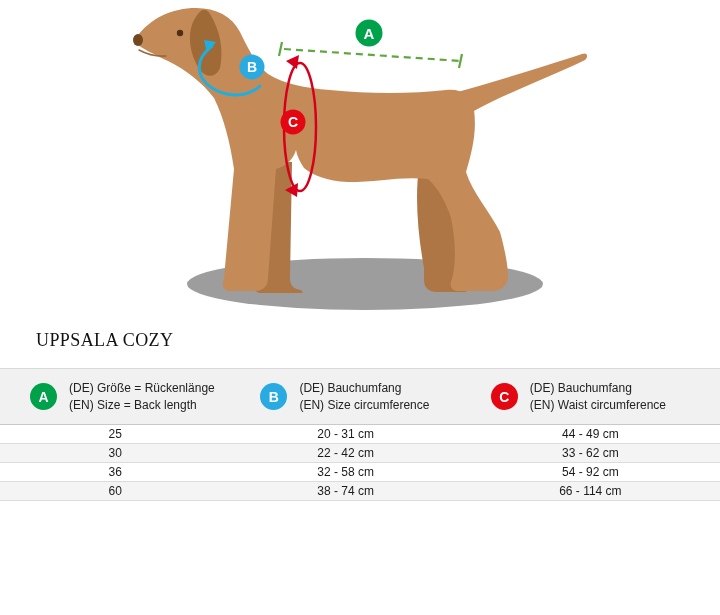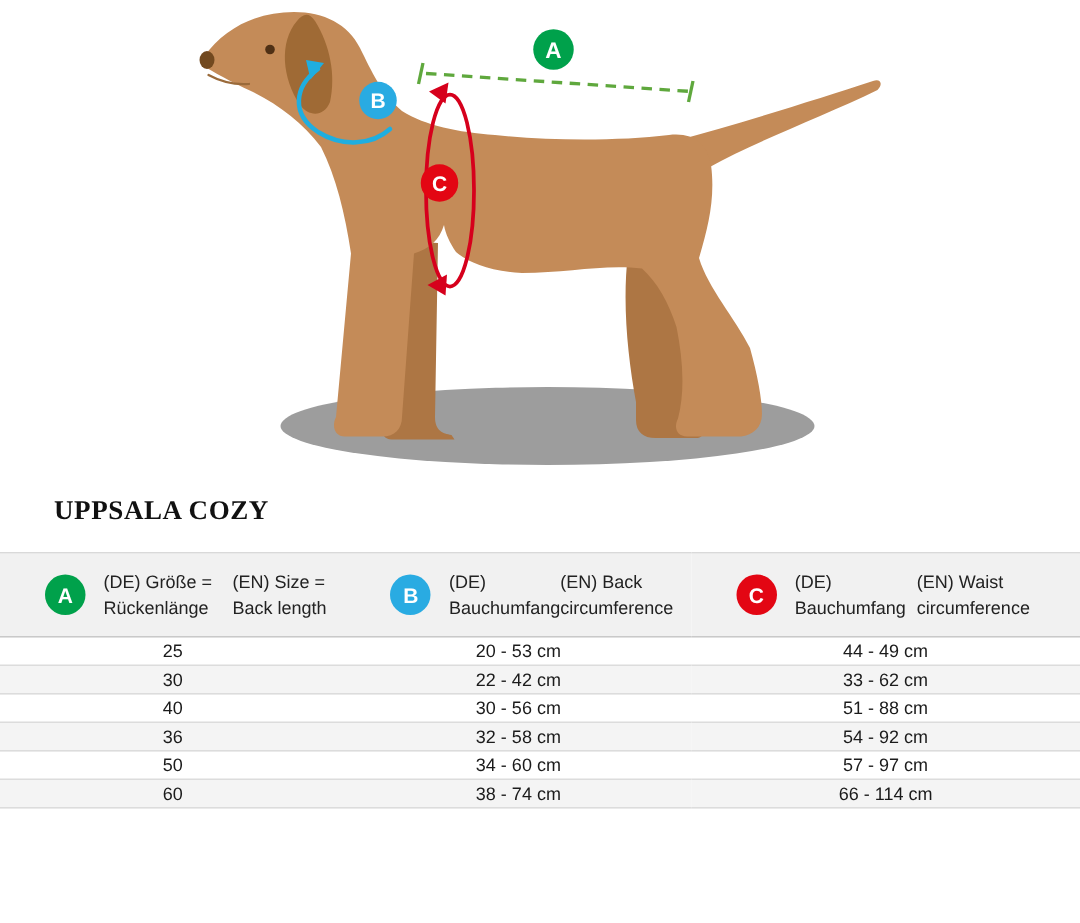--- a/index.html
+++ b/index.html
@@ -3,21 +3,21 @@
 <meta charset="utf-8">
 <style>
   html,body{margin:0;padding:0;}
   body{
     width:720px;height:615px;overflow:hidden;background:#ffffff;
     font-family:"Liberation Sans", sans-serif;color:#1b1b1b;
   }
   .diagram-wrap{width:720px;height:320px;position:relative;}
   .product-title{
     font-family:"Liberation Serif", serif;
-    font-weight:bold;font-size:18px;letter-spacing:0.4px;color:#111;
+    font-weight:normal;font-size:18px;letter-spacing:0.4px;color:#111;
     margin:10px 0 18px 36px;height:20px;
   }
   table.size-table{
     width:100%;border-collapse:collapse;table-layout:fixed;
     font-size:12px;color:#1b1b1b;
   }
   col.c1{width:32%;} col.c2{width:32%;} col.c3{width:36%;}
   thead th{
     background:#f1f1f1;
     border-top:1px solid #d9d9d9;border-bottom:1px solid #c9c9c9;
@@ -26,21 +26,21 @@
   }
   .hcell{display:flex;align-items:center;gap:12px;}
   .badge{
     width:27px;height:27px;border-radius:50%;flex:0 0 27px;
     display:flex;align-items:center;justify-content:center;
     color:#fff;font-weight:bold;font-size:14px;
   }
   .badge-a{background:#00A14B;}
   .badge-b{background:#29ABE2;}
   .badge-c{background:#E30613;}
-  .hlines{display:flex;line-height:1.35;font-size:12px;color:#222;}
+  .hlines{display:flex;flex-direction:column;line-height:1.35;font-size:12px;color:#222;}
   tbody td{
     text-align:center;height:19px;padding:0;box-sizing:border-box;
     border-bottom:1px solid #dcdcdc;
   }
   tbody tr:nth-child(even){background:#f4f4f4;}
 </style>
 </head>
 <body>
 
 <div class="diagram-wrap">
@@ -137,60 +137,50 @@
             <span>(DE) Größe = Rückenlänge</span>
             <span>(EN) Size = Back length</span>
           </div>
         </div>
       </th>
       <th>
         <div class="hcell">
           <span class="badge badge-b">B</span>
           <div class="hlines">
             <span>(DE) Bauchumfang</span>
-            <span>(EN) Back circumference</span>
+            <span>(EN) Size circumference</span>
           </div>
         </div>
       </th>
       <th>
         <div class="hcell">
           <span class="badge badge-c">C</span>
           <div class="hlines">
             <span>(DE) Bauchumfang</span>
             <span>(EN) Waist circumference</span>
           </div>
         </div>
       </th>
     </tr>
   </thead>
   <tbody>
     <tr>
       <td>25</td>
-      <td>20 - 53 cm</td>
+      <td>20 - 31 cm</td>
       <td>44 - 49 cm</td>
     </tr>
     <tr>
       <td>30</td>
       <td>22 - 42 cm</td>
       <td>33 - 62 cm</td>
     </tr>
     <tr>
-      <td>40</td>
-      <td>30 - 56 cm</td>
-      <td>51 - 88 cm</td>
-    </tr>
-    <tr>
       <td>36</td>
       <td>32 - 58 cm</td>
       <td>54 - 92 cm</td>
-    </tr>
-    <tr>
-      <td>50</td>
-      <td>34 - 60 cm</td>
-      <td>57 - 97 cm</td>
     </tr>
     <tr>
       <td>60</td>
       <td>38 - 74 cm</td>
       <td>66 - 114 cm</td>
     </tr>
   </tbody>
 </table>
 
 </body></html>

